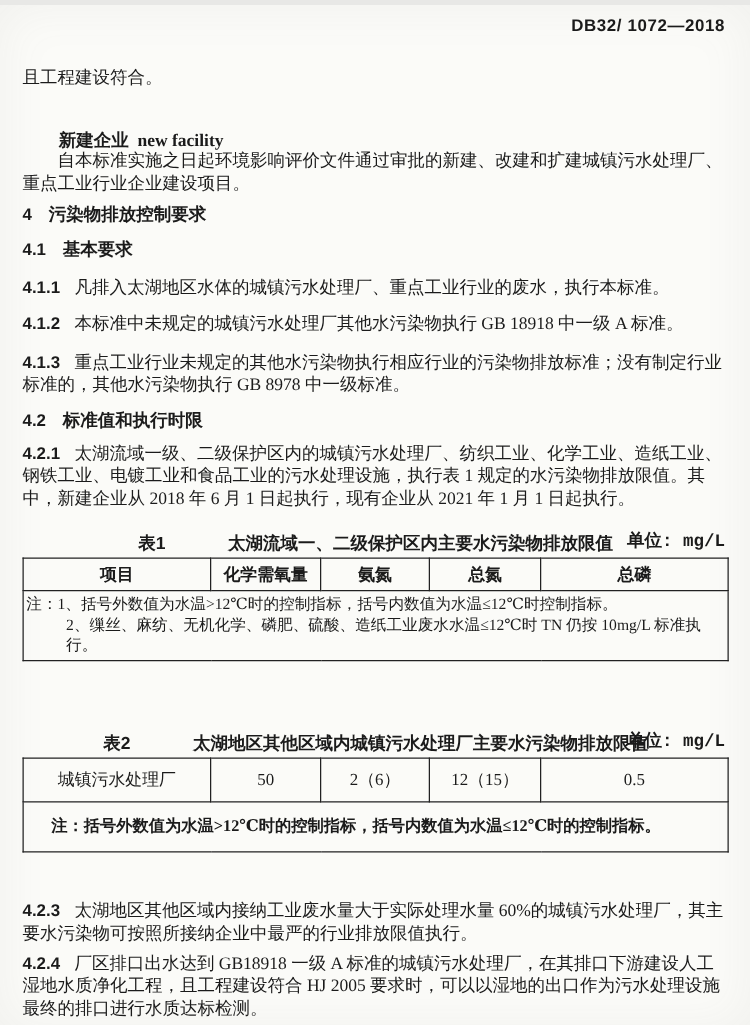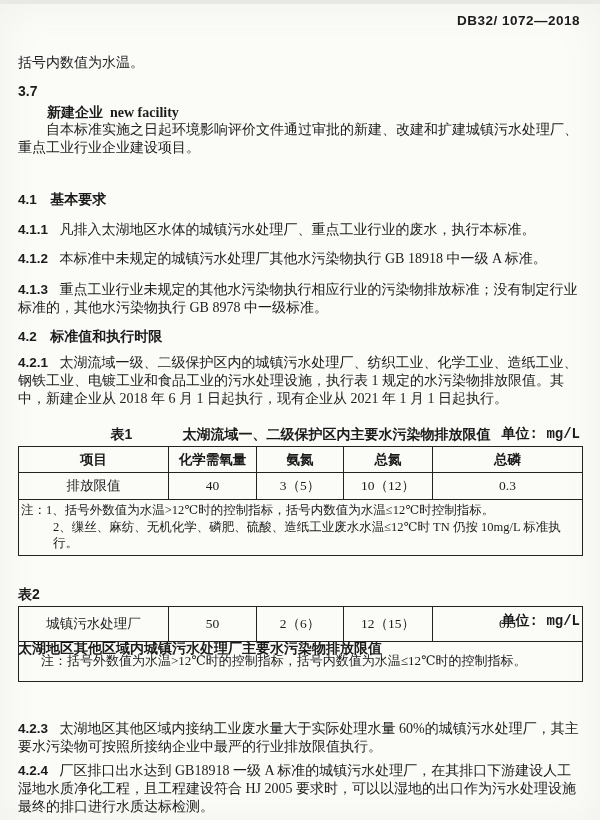--- a/index.html
+++ b/index.html
@@ -41,39 +41,41 @@
   }
   table.t td{border:1px solid #222;text-align:center;vertical-align:middle;padding:0;}
   table.t{border:1.5px solid #222;}
   .t .hrow td{font-weight:bold;height:25px;}
   .t1 .drow td{height:26px;}
   .t2 .hrow td{height:31px;}
   .t2 .drow td{height:34px;}
   .notecell{text-align:left !important;font-size:12.5px;line-height:16.5px;}
   .t1 .notecell{padding:2px 2px 3px 2px !important;}
   .t1 .note2{padding-left:2.55em;}
-  .t2 .notecell{padding:11px 4px 11px 22px !important;font-size:13px;}
+  .t2 .notecell{padding:11px 4px 11px 22px !important;font-size:13px;font-weight:bold;}
 </style>
 </head>
 <body>
 
 <div class="page">
 
   <div class="hdr">DB32/ 1072—2018</div>
 
-  <div class="blk" style="top:50px;">括号内数值为水温。</div>
+  <div class="blk" style="top:50px;">且工程建设符合。</div>
 
-  <div class="blk h" style="top:78px;">3.7</div>
 
   <div class="blk termline" style="top:99px;">
     <span>新建企业</span><span class="term-en">new facility</span>
   </div>
 
   <div class="blk indent2" style="top:117px;">自本标准实施之日起环境影响评价文件通过审批的新建、改建和扩建城镇污水处理厂、重点工业行业企业建设项目。</div>
 
+  <div class="blk h" style="top:158px;">
+    <span class="num">4</span><span>污染物排放控制要求</span>
+  </div>
 
   <div class="blk h" style="top:186px;">
     <span class="num">4.1</span><span>基本要求</span>
   </div>
 
   <div class="blk" style="top:217px;">
     <span class="num">4.1.1</span><span>凡排入太湖地区水体的城镇污水处理厂、重点工业行业的废水，执行本标准。</span>
   </div>
 
   <div class="blk" style="top:246px;">
@@ -108,39 +110,32 @@
           <col style="width:150px">
       </colgroup>
       <tbody>
           <tr class="hrow">
         <td>项目</td>
         <td>化学需氧量</td>
         <td>氨氮</td>
         <td>总氮</td>
         <td>总磷</td>
       </tr>
-      <tr class="drow">
-        <td>排放限值</td>
-        <td>40</td>
-        <td>3（5）</td>
-        <td>10（12）</td>
-        <td>0.3</td>
-      </tr>
       <tr>
         <td colspan="5" class="notecell">
           <div>注：1、括号外数值为水温&gt;12℃时的控制指标，括号内数值为水温≤12℃时控制指标。</div>
           <div class="note2">2、缫丝、麻纺、无机化学、磷肥、硫酸、造纸工业废水水温≤12℃时 TN 仍按 10mg/L 标准执行。</div>
         </td>
       </tr>
     </tbody>
       </table>
   </div>
 
 
-  <div class="blk tbl-title" style="top:581px;flex-direction:column;">
+  <div class="blk tbl-title" style="top:581px;">
     <span class="lbl">表2</span>
     <span>太湖地区其他区域内城镇污水处理厂主要水污染物排放限值</span>
     <span class="unit">单位: mg/L</span>
   </div>
 
   <div class="blk" style="top:602px;">
     <table class="t t2">
       <colgroup>
         <col style="width:150px">
           <col style="width:88px">

